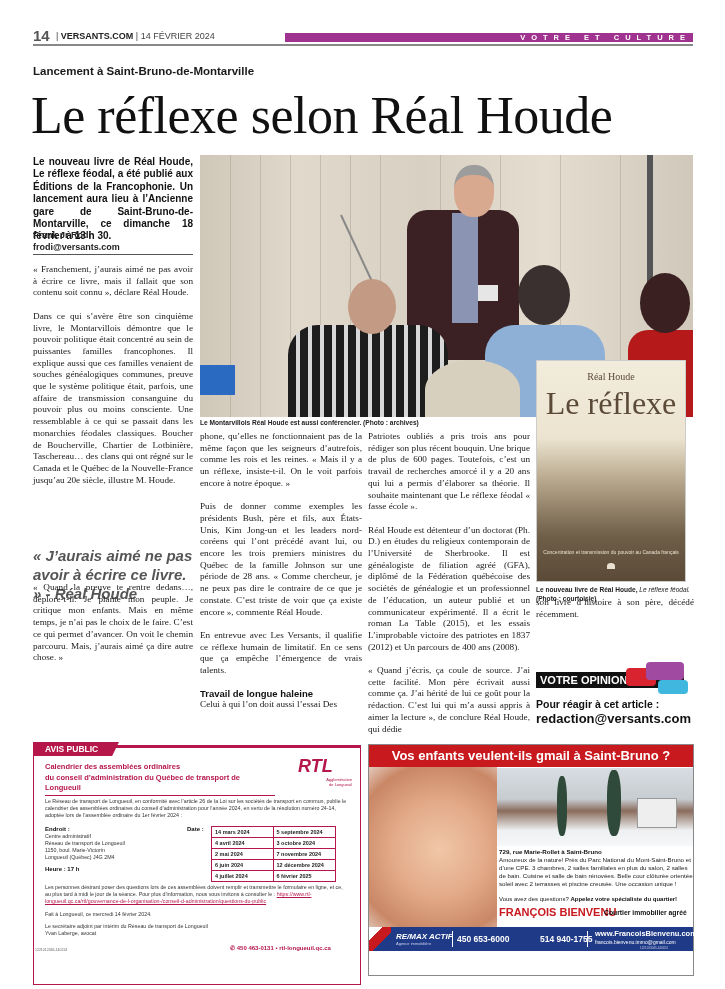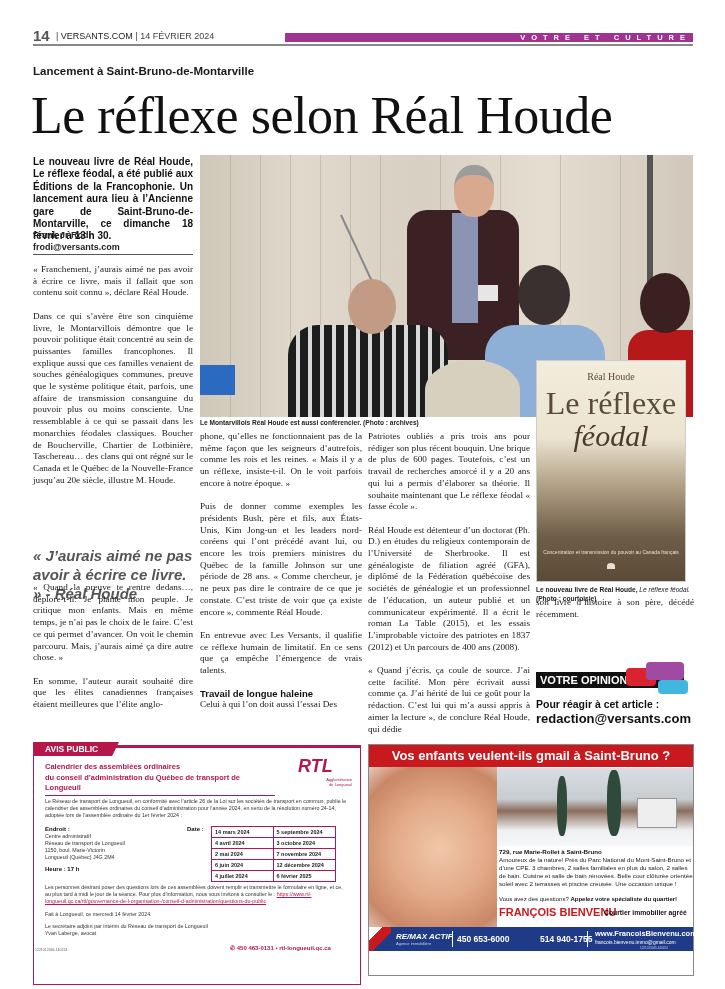--- a/index.html
+++ b/index.html
@@ -1,20 +1,20 @@
 <!DOCTYPE html>
 <html><head>
 <meta charset="utf-8">
 <style>
 *{box-sizing:border-box;margin:0;padding:0}
 body{width:725px;height:989px;background:#fff;position:relative;overflow:hidden;font-family:"Liberation Serif",serif;color:#1a1a1a}
 .abs{position:absolute}
 .pnum{left:33px;top:27px;font:bold 15px "Liberation Sans",sans-serif;color:#555}
 .hmeta{left:56px;top:31px;font:9px "Liberation Sans",sans-serif;color:#444;white-space:nowrap}
-.hmeta b{font-weight:normal;color:#222}
+.hmeta b{font-weight:bold;color:#222}
 .secbar{left:285px;top:33px;width:408px;height:9px;background:#a0338f;color:#fff;font:bold 7.5px "Liberation Sans",sans-serif;letter-spacing:6px;text-align:right;line-height:9px;padding-right:2px}
 .hrule{left:33px;top:44px;width:660px;height:2px;background:#888}
 .kicker{left:33px;top:65px;font:bold 11.5px "Liberation Sans",sans-serif;color:#1a1a1a}
 .title{left:31px;top:84px;font:52px "Liberation Serif",serif;letter-spacing:-0.5px;color:#111;white-space:nowrap;line-height:64px}
 
 .lead{left:33px;top:156px;width:160px;font:bold 10px/12.4px "Liberation Sans",sans-serif;text-align:justify;color:#111}
 .byline{left:33px;top:230px;width:160px;font:bold 9px/11.5px "Liberation Sans",sans-serif;color:#222;border-bottom:1px solid #555;padding-bottom:1px}
 .col{font:9.2px/11.7px "Liberation Serif",serif;text-align:justify;color:#1a1a1a;hyphens:auto}
 .col p{margin-bottom:11.7px}
 .c1{left:33px;top:264px;width:160px}
@@ -98,21 +98,20 @@
   <div>frodi@versants.com</div>
 </div>
 
 <div class="abs col c1">
   <p>« Franchement, j’aurais aimé ne pas avoir à écrire ce livre, mais il fallait que son contenu soit connu », déclare Réal Houde.</p>
   <p>Dans ce qui s’avère être son cinquième livre, le Montarvillois démontre que le pouvoir politique était concentré au sein de puissantes familles francophones. Il explique aussi que ces familles venaient de souches généalogiques communes, preuve que le système politique était, parfois, une affaire de transmission consanguine du pouvoir plus ou moins consciente. Une ressemblable à ce qui se passait dans les monarchies féodales classiques. Boucher de Boucherville, Chartier de Lotbinière, Taschereau… des clans qui ont régné sur le Canada et le Québec de la Nouvelle-France jusqu’au 20e siècle, illustre M. Houde.</p>
 </div>
 <div class="abs pull">« J’aurais aimé ne pas avoir à écrire ce livre. » - Réal Houde</div>
 <div class="abs col c1b">
   <p>« Quand la preuve te rentre dedans…, déplore-t-il. Je plante mon peuple. Je critique mon enfants. Mais en même temps, je n’ai pas le choix de le faire. C’est ce qui permet d’avancer. On voit le chemin parcouru. Mais, j’aurais aimé ça dire autre chose. »</p>
-  <p>En somme, l’auteur aurait souhaité dire que les élites canadiennes françaises étaient meilleures que l’élite anglo-</p>
 </div>
 
 <div class="abs photo">
   <div class="curtain" style="left:30px"></div>
     <div class="curtain" style="left:60px"></div>
     <div class="curtain" style="left:90px"></div>
     <div class="curtain" style="left:120px"></div>
     <div class="curtain" style="left:150px"></div>
     <div class="curtain" style="left:180px"></div>
     <div class="curtain" style="left:240px"></div>
@@ -135,21 +134,20 @@
   <div style="position:absolute;left:225px;top:205px;width:95px;height:60px;background:#d8d0bf;border-radius:50% 50% 0 0"></div>
   <div style="position:absolute;left:428px;top:175px;width:65px;height:90px;background:#b51919;border-radius:20px 0 0 0"></div>
   <div style="position:absolute;left:440px;top:118px;width:50px;height:60px;background:#3a2020;border-radius:50%"></div>
   <div style="position:absolute;left:0;top:210px;width:35px;height:30px;background:#2a6ac0"></div>
 </div>
 <div class="abs cap1">Le Montarvillois Réal Houde est aussi conférencier. (Photo : archives)</div>
 
 <div class="abs book">
   <div class="bk-auth">Réal Houde</div>
   <div class="bk-t1">Le réflexe</div>
-  <div class="bk-t2">féodal</div>
   <div class="bk-sub">Concentration et transmission du pouvoir au Canada français</div>
   <div style="position:absolute;left:70px;top:202px;width:8px;height:6px;background:#e8e0d0;border-radius:50% 50% 0 0"></div>
 </div>
 <div class="abs cap2">
   <span>Le nouveau livre de Réal Houde,</span>
   <i>Le réflexe féodal.</i><br>
   <span>(Photo : courtoisie)</span>
 </div>
 
 <div class="abs col c2">

